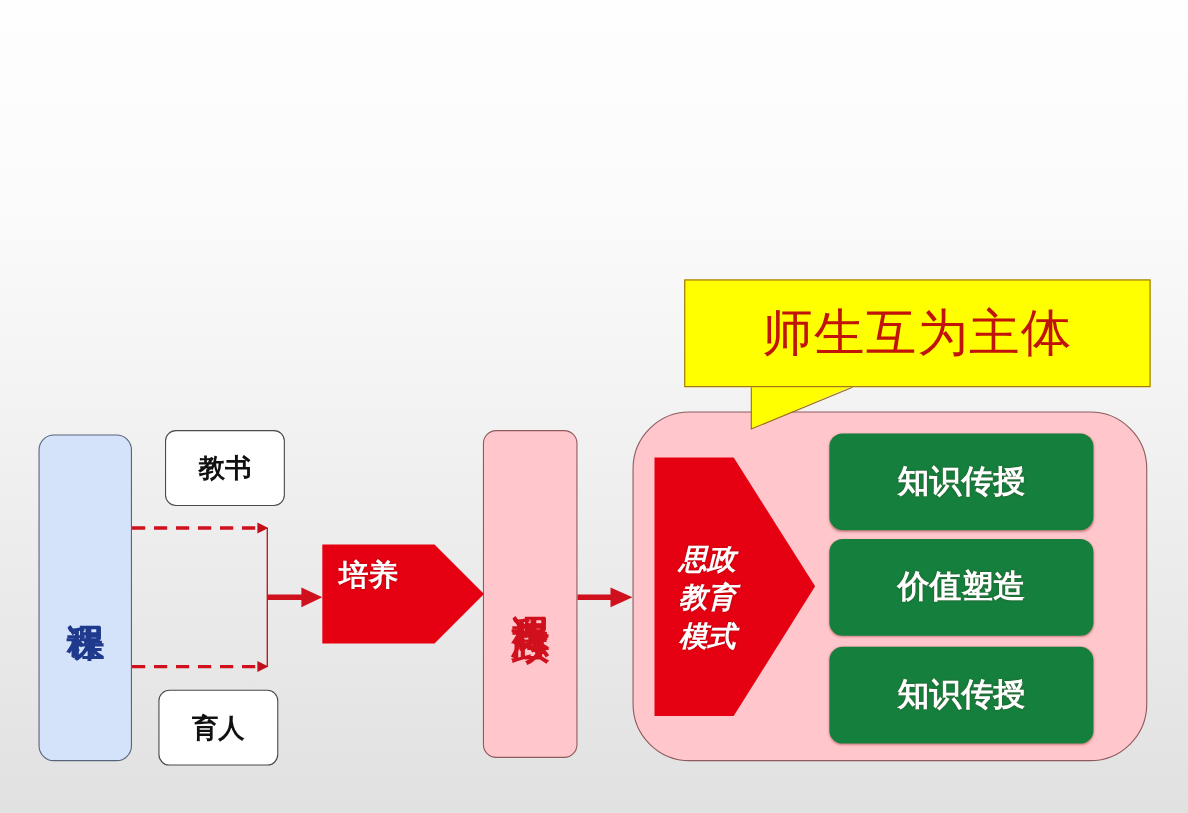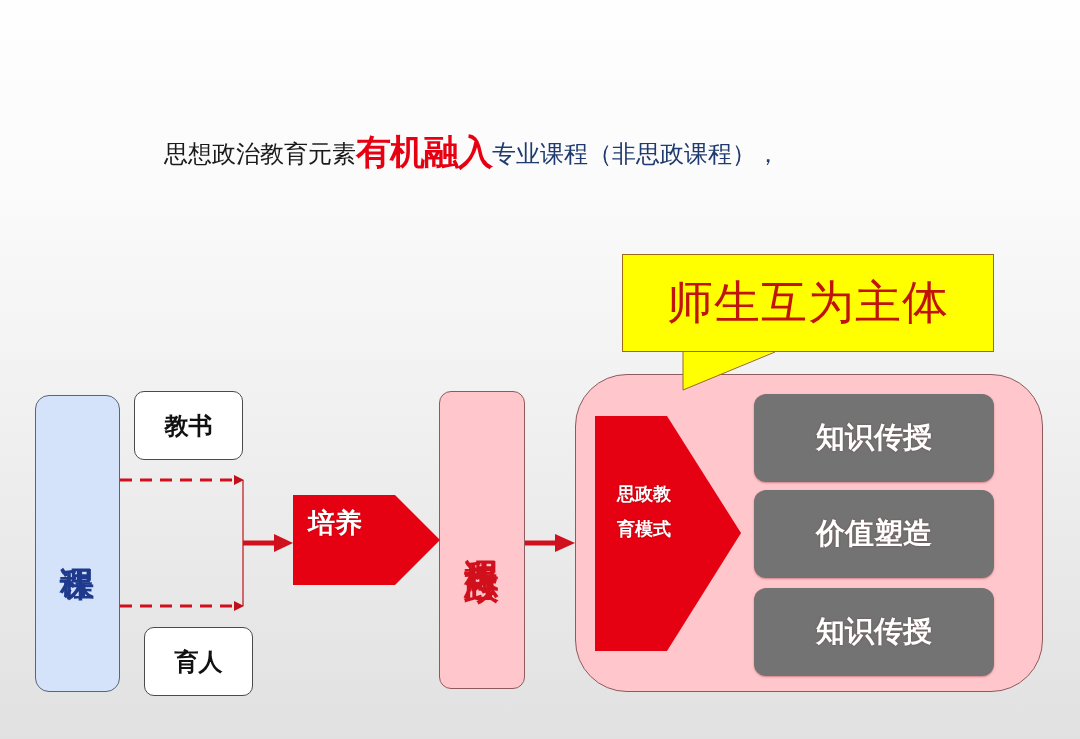--- a/index.html
+++ b/index.html
@@ -8,64 +8,61 @@
       background: linear-gradient(180deg, #fefefe 0%, #fbfbfb 25%, #efefef 60%, #e1e1e1 100%);
       font-family: "DejaVu Sans", "Liberation Sans", sans-serif;
     }
     .abs { position: absolute; }
     .intro { left: 164px; top: 128px; width: 780px; color: #1a1a1a; }
     .intro .line { height: 48px; line-height: 48px; font-size: 24px; white-space: nowrap; }
     .intro .line1 { height: 46px; }
     .em-red { color: #e60012; font-weight: bold; font-size: 35px; vertical-align: -2px; letter-spacing: -1px; }
     .blue { color: #1f3a6e; }
 
-    .bubble { left: 622px; top: 254px; width: 372px; height: 98px;
+    .bubble { left: 622px; top: 254px; width: 424px; height: 98px;
       background: #ffff00; border: 1px solid #9a6a1a; box-sizing: border-box;
       display: flex; align-items: center; justify-content: center;
       color: #c0140a; font-size: 46px; letter-spacing: 1px; z-index: 3; }
     .bubble-tail { left: 0; top: 0; z-index: 4; }
 
     .blue-box { left: 35px; top: 395px; width: 85px; height: 297px;
       background: #d4e3fa; border: 1.5px solid #58647a; border-radius: 14px; box-sizing: border-box;
       display: flex; align-items: center; justify-content: center; }
     .blue-box span { writing-mode: vertical-rl; color: #1f3a8c; font-weight: bold; font-size: 34px; letter-spacing: 4px; }
 
     .white-box { width: 109px; height: 69px; background: #ffffff; border: 1.5px solid #4a4a4a;
       border-radius: 10px; box-sizing: border-box; display: flex; align-items: center; justify-content: center;
       font-weight: bold; font-size: 24px; color: #111; }
-    .wb-top { left: 134px; top: 391px; font-family: Liberation Serif, serif; }
+    .wb-top { left: 150px; top: 391px; font-family: Liberation Serif, serif; }
     .wb-bot { left: 144px; top: 627px; }
 
     .pink-box { left: 439px; top: 391px; width: 86px; height: 298px;
       background: #ffc7cc; border: 1.5px solid #8f5a5e; border-radius: 12px; box-sizing: border-box;
       display: flex; align-items: center; justify-content: center; }
     .pink-box span { writing-mode: vertical-rl; color: #d0101c; font-weight: bold; font-size: 34px; letter-spacing: 4px; }
 
     .container { left: 575px; top: 374px; width: 468px; height: 318px;
       background: #ffc6cb; border: 1.5px solid #8d5a5e; border-radius: 52px; box-sizing: border-box; z-index: 1; }
 
-    .red-box { left: 754px; width: 240px; height: 88px; background: #737373;
+    .red-box { left: 754px; width: 240px; height: 88px; background: #15803d;
       border-radius: 12px; display: flex; align-items: center; justify-content: center;
       color: #fff; font-weight: bold; font-size: 29px; z-index: 2;
       box-shadow: 0 1px 2px rgba(120,0,0,0.35); text-shadow: 0 0 2px rgba(90,0,0,0.4); }
     .rb1 { top: 394px; } .rb2 { top: 490px; justify-content: center; } .rb3 { top: 588px; }
 
     .shape-label { color: #fff; font-weight: bold; text-shadow: 0 0 2px rgba(90,0,0,0.45); z-index: 2; }
     .peiyang-label { left: 308px; top: 505px; font-size: 27px; }
-    .mode-label { left: 617px; top: 476px; width: 70px; font-size: 18px; line-height: 35px; }
+    .mode-label { left: 617px; top: 492px; width: 70px; font-size: 26px; line-height: 35px; font-style: italic; }
 
     svg.overlay { position: absolute; left: 0; top: 0; z-index: 2; pointer-events: none; }
   </style>
 </head>
 <body>
 
 <div class="abs intro">
-  <div class="line line1">
-    <span>思想政治教育元素</span><span class="em-red">有机融入</span><span class="blue">专业课程（非思政课程），</span>
-  </div>
 </div>
 
 <div class="abs container"></div>
 
 <div class="abs bubble">
   <span>师生互为主体</span>
 </div>
 <svg class="overlay bubble-tail" width="1080" height="739">
   <polygon points="683,351 775,351 683,390" fill="#ffff00"></polygon>
   <polyline points="683,352 683,390 775,352" fill="none" stroke="#9a6a1a" stroke-width="1"></polyline>

